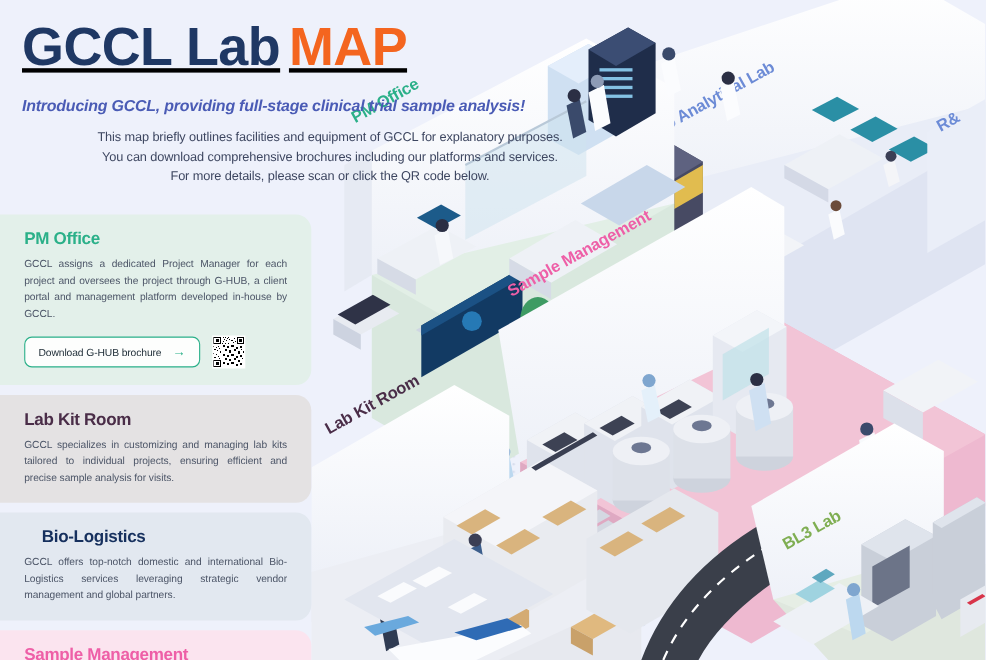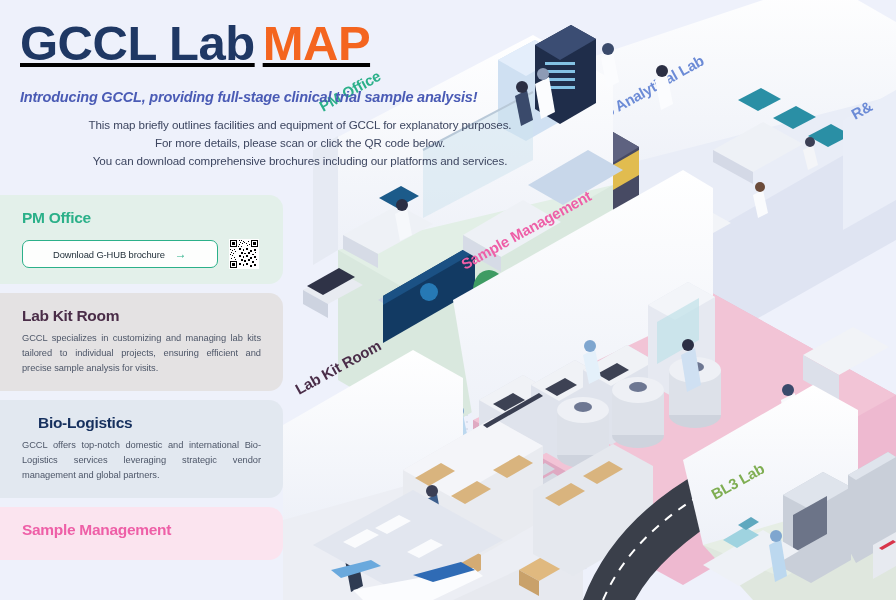--- a/index.html
+++ b/index.html
@@ -33,21 +33,21 @@
   .card.blue   { background: #e2e8f0; }
   .card.blue   .card-title { color: #16305e; margin-left: 16px; }
   .card.pink   { background: #fbe4ef; }
   .card.pink   .card-title { color: #ee5fa7; }
 
   
   .cta-row { display: flex; align-items: center; gap: 11px; margin-top: 12px; }
   .cta-btn {
     display: flex; align-items: center; gap: 10px;
     border: 1.3px solid #2bb089; border-radius: 7px;
-    background: #fdfefd; padding: 7px 30px;
+    background: #fdfefd; padding: 7px 12px;
     font-size: 9.4px; color: #22303a; letter-spacing: -0.1px;
     cursor: pointer; white-space: nowrap;
   }
   .cta-btn .arrow { color: #2bb089; font-size: 12px; line-height: 1; }
   .qr { width: 30px; height: 30px; background: #fff; padding: 1px; }
 
   
   #map { position: absolute; left: 283px; top: 0; width: 613px; height: 600px; overflow: hidden; }
   #map svg { position: absolute; left: 0; top: 0; }
   .isolabel { font-family: "Liberation Sans", sans-serif; font-weight: 700; letter-spacing: -0.2px; }
@@ -331,29 +331,30 @@
     </svg>
   </div>
 
   <div id="header">
     <div id="title">
       <span class="t-main">GCCL Lab</span><span class="t-accent">MAP</span>
     </div>
     <div id="subtitle">Introducing GCCL, providing full-stage clinical trial sample analysis!</div>
     <div id="desc">
       <div class="dline">This map briefly outlines facilities and equipment of GCCL for explanatory purposes.</div>
+      <div class="dline">You can download comprehensive brochures including our platforms and services.</div>
       <div class="dline">For more details, please scan or click the QR code below.</div>
-      <div class="dline">You can download comprehensive brochures including our platforms and services.</div>
     </div>
   </div>
 
   <div id="cards">
 
     <div class="card green">
       <div class="card-title">PM Office</div>
+      <div class="card-body">GCCL assigns a dedicated Project Manager for each project and oversees the project through G-HUB, a client portal and management platform developed in-house by GCCL.</div>
       <div class="cta-row">
         <div class="cta-btn">
           <span>Download G-HUB brochure</span>
           <span class="arrow">→</span>
         </div>
         <div class="qr">
           <svg width="28" height="28" viewBox="0 0 29 29" shape-rendering="crispEdges">
             <rect width="29" height="29" fill="#fff"></rect>
             <g fill="#000">
               <rect x="0" y="0" width="7" height="7"></rect>

